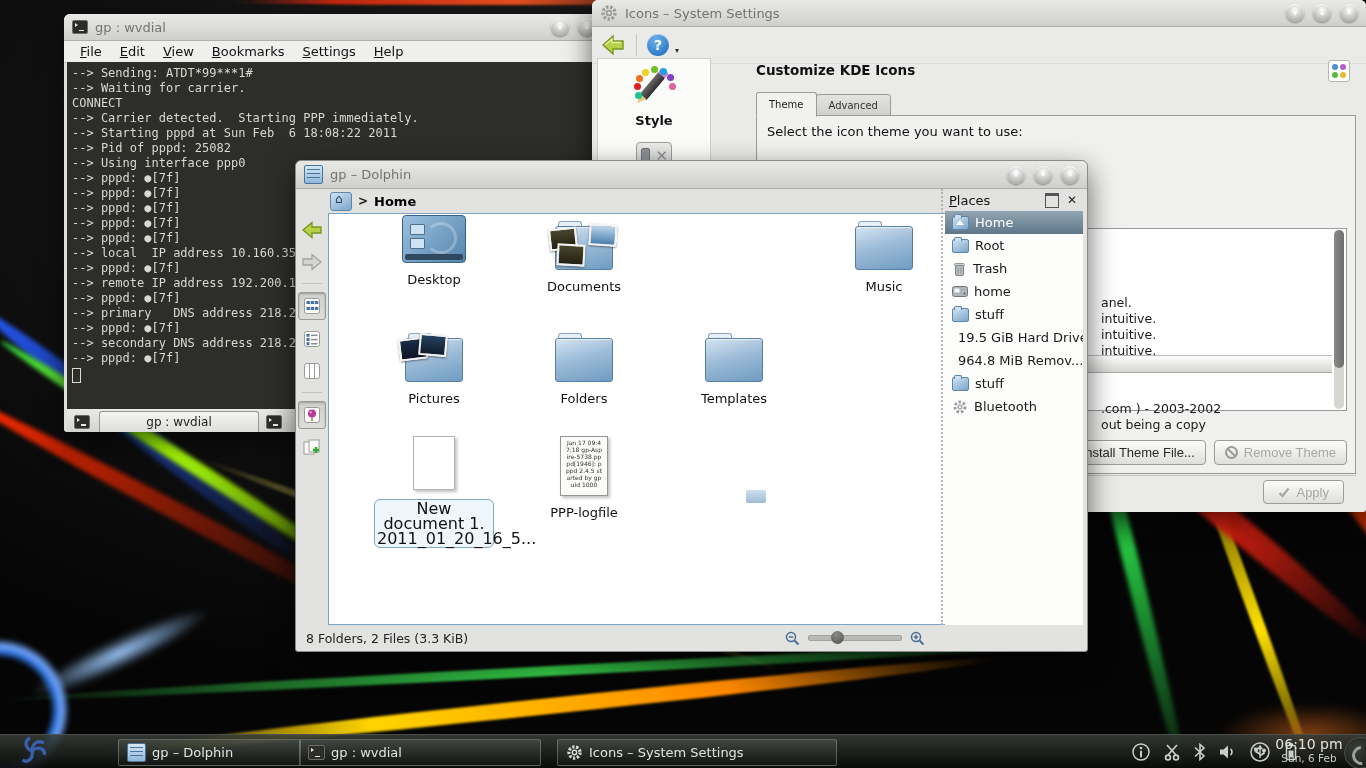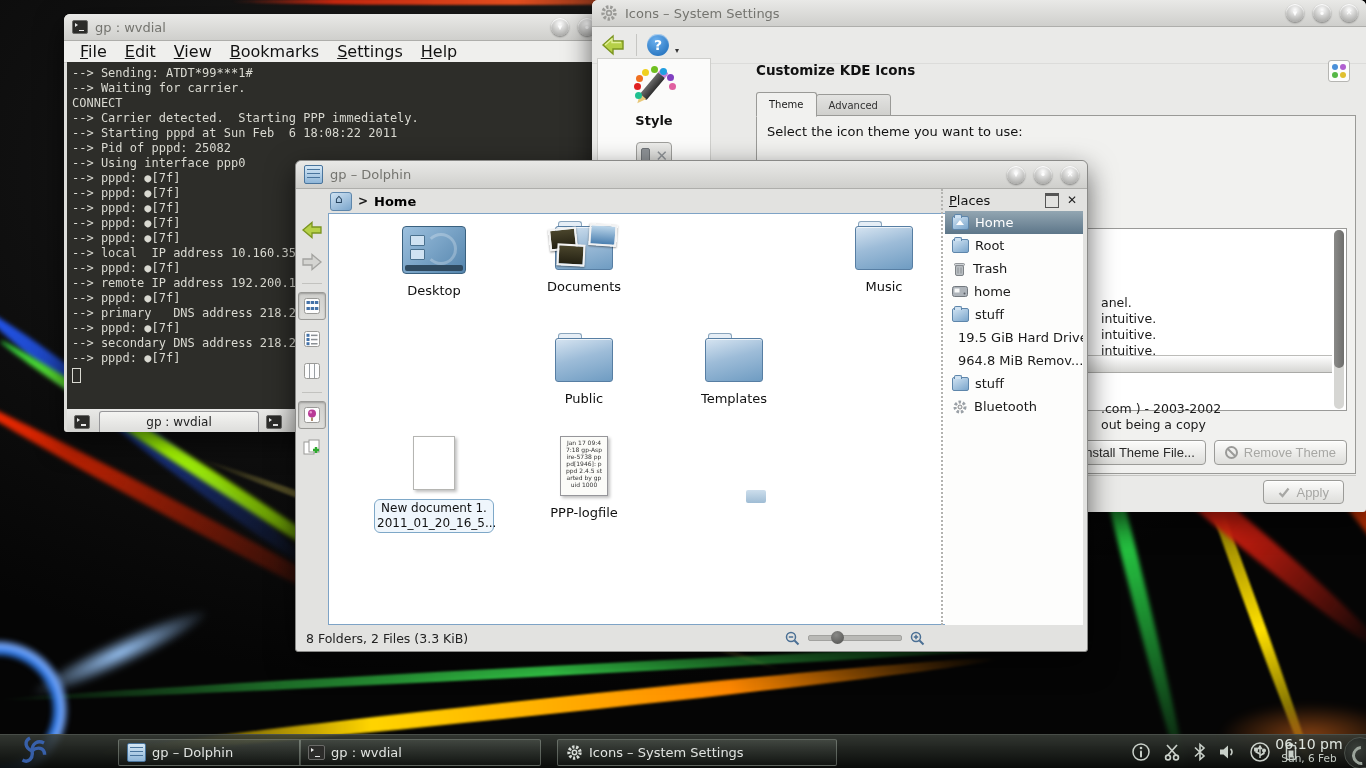--- a/index.html
+++ b/index.html
@@ -36,21 +36,21 @@
     display:flex;align-items:center;justify-content:center;color:#fdfdfd;font-size:9px;line-height:1;}
   .wb-min::before{content:"▾";} .wb-max::before{content:"•";font-size:11px;} .wb-close::before{content:"✕";font-size:8px;}
   .btn{display:inline-flex;align-items:center;gap:6px;justify-content:center;
     background:linear-gradient(#fcfcfb,#dededb);border:1px solid #9b9b98;border-radius:4px;
     font-size:13px;color:#2a2a2a;box-shadow:inset 0 1px 0 #fff;}
   .btn.disabled{color:#a7a7a4;}
   .u1::first-letter{text-decoration:underline;}
   
   .terminal{left:64px;top:14px;width:540px;height:418px;z-index:10;background:#dededb;}
   .term-menu{height:21px;background:#efefed;border-bottom:1px solid #c9c9c6;display:flex;align-items:center;padding:0 8px;gap:2px;}
-  .term-menu span{display:inline-block;padding:1px 8px;font-size:16px;color:#111;}
+  .term-menu span{display:inline-block;padding:1px 8px;font-size:13px;color:#111;}
   .term-body{position:absolute;left:3px;right:3px;top:48px;bottom:23px;background:#2d2d29;overflow:hidden;padding:4px 0 0 5px;}
   .tl{font-family:"DejaVu Sans Mono","Liberation Mono",monospace;font-size:12px;line-height:15px;color:#d9d9d1;white-space:pre;}
   .cursor{display:inline-block;width:7px;height:13px;border:1px solid #d9d9d1;margin-top:2px;}
   .term-tabs{position:absolute;left:3px;right:3px;bottom:0;height:23px;display:flex;align-items:flex-end;
     background:linear-gradient(#e9e9e7,#d3d3d0);}
   .ttab{width:158px;height:20px;margin-left:4px;display:flex;align-items:center;justify-content:center;gap:5px;
     background:linear-gradient(#f4f4f2,#dddddb);border:1px solid #97979a;border-bottom:none;border-radius:3px 3px 0 0;font-size:12px;color:#222;}
   .tbtn{width:22px;height:19px;margin:0 2px 1px 4px;display:flex;align-items:center;justify-content:center;}
   .mini-term{width:14px;height:12px;border-radius:2px;background:#2c2c2a;border:1px solid #6a6a68;position:relative;}
   .mini-term::before{content:"";position:absolute;left:2px;top:2px;border-left:3px solid #e8e8e8;border-top:2px solid transparent;border-bottom:2px solid transparent;}
@@ -392,21 +392,21 @@
         <svg width="18" height="18">
             <rect x="1" y="3" width="10" height="12" fill="#fff" stroke="#9a9a97"></rect>
             <rect x="6" y="1" width="10" height="12" fill="#fff" stroke="#9a9a97"></rect>
         <path d="M13 8 V14 M10 11 H16" stroke="#2eaa2e" stroke-width="2.4"></path>
           </svg>
       </span>
     </div>
 
     <div class="d-view">
 
-      <div class="fitem" style="left:45px;top:12px;">
+      <div class="fitem" style="left:45px;top:1px;">
         <div class="deskicon">
             <i style="top:8px;"></i>
             <i style="top:22px;"></i>
             <em></em>
           </div>
         <div class="flabel">Desktop</div>
       </div>
       <div class="fitem" style="left:195px;top:12px;">
         <div class="fldr">
             <span class="ftab"></span>
@@ -418,38 +418,47 @@
         <div class="flabel">Documents</div>
       </div>
       <div class="fitem" style="left:495px;top:12px;">
         <div class="fldr">
             <span class="ftab"></span>
             <span class="fbody"></span>
           </div>
         <div class="flabel">Music</div>
       </div>
 
+      <div class="fitem" style="left:45px;top:124px;">
+        <div class="fldr">
+            <span class="ftab"></span>
+            <span class="fbody"></span>
+          <span class="ph" style="left:-6px;top:0px;transform:rotate(-7deg);background:linear-gradient(#1a2c48,#0c1422);"></span>
+          <span class="ph" style="left:14px;top:-4px;transform:rotate(5deg);background:linear-gradient(#24405e,#101c2c);"></span>
+        </div>
+        <div class="flabel">Pictures</div>
+      </div>
       <div class="fitem" style="left:195px;top:124px;">
         <div class="fldr">
             <span class="ftab"></span>
             <span class="fbody"></span>
           </div>
-        <div class="flabel">Public</div>
+        <div class="flabel">Folders</div>
       </div>
       <div class="fitem" style="left:345px;top:124px;">
         <div class="fldr">
             <span class="ftab"></span>
             <span class="fbody"></span>
           </div>
         <div class="flabel">Templates</div>
       </div>
 
       <div class="fitem sel" style="left:45px;top:222px;">
         <div class="page"></div>
-        <div class="flabel" style="font-size:12px;">
+        <div class="flabel" style="font-size:16px;">
           <div>New document 1.</div>
           <div>2011_01_20_16_5...</div>
         </div>
       </div>
       <div class="fitem" style="left:195px;top:222px;">
         <div class="logpage">
             <pre>Jan 17 09:4
 7:18 gp-Asp
 ire-5738 pp
 pd[1946]: p

